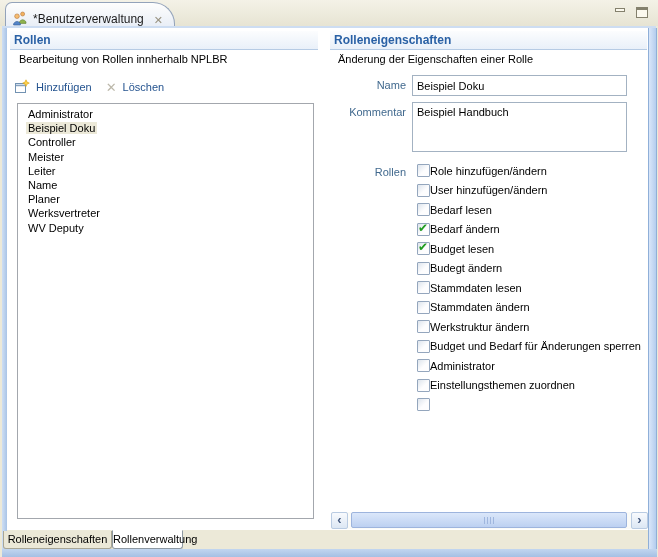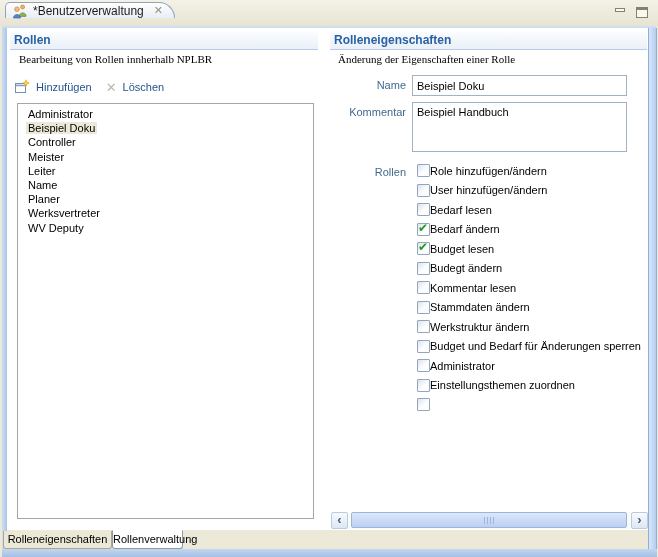--- a/index.html
+++ b/index.html
@@ -10,45 +10,45 @@
   *{box-sizing:border-box;}
   html,body{margin:0;padding:0;}
   body{
     width:658px;height:557px;position:relative;overflow:hidden;
     background:var(--window-bg);
     font-family:"Liberation Sans","DejaVu Sans",sans-serif;font-size:11px;color:#000;
   }
   
   .tabbar{position:absolute;left:0;top:0;width:658px;height:26px;
     background:linear-gradient(180deg,#f4f2e7,#e7e4d3);}
-  .etab{position:absolute;left:5px;top:2px;width:170px;height:16px;
+  .etab{position:absolute;left:5px;top:2px;width:170px;height:24px;
     background:linear-gradient(180deg,#fefefd,#e9eef6);
     border:1px solid #93a3ba;border-bottom:none;border-radius:7px 22px 0 0;
-    display:flex;align-items:center;padding:0 10px 0 6px;gap:5px;z-index:2;}
+    display:flex;align-items:flex-end;padding:0 10px 0 6px;gap:5px;z-index:2;}
   .etab-title{font-size:12px;color:#1a1a1a;white-space:nowrap;}
   .tab-close{margin-left:5px;color:#97917f;font-weight:bold;font-size:11px;line-height:11px;}
   .winbtns{position:absolute;right:10px;top:7px;display:flex;gap:11px;align-items:flex-start;z-index:2;}
   .minimize-glyph{width:10px;height:4px;border:1px solid #84816d;background:#fbf9ee;margin-top:1px;}
   .maximize-glyph{width:12px;height:11px;border:1px solid #84816d;background:#fbf9ee;position:relative;}
   .maximize-glyph::before{content:"";position:absolute;left:0;top:0;right:0;height:2px;background:#84816d;}
   
   .frame-top{position:absolute;left:2px;top:26px;width:654px;height:2px;background:#cdddf2;}
   .frame-left{position:absolute;left:2px;top:28px;width:5px;height:521px;
     background:linear-gradient(90deg,#cfdff4,#a9c4e6);}
   .frame-bottom{position:absolute;left:2px;top:549px;width:655px;height:8px;
     background:linear-gradient(180deg,#c2d6f0,#a5c0e4);}
   .content{position:absolute;left:7px;top:28px;width:641px;height:502px;background:#fff;}
   
   .section-header{position:absolute;height:19px;display:flex;align-items:center;padding-left:4px;
     background:linear-gradient(180deg,#fcfdfe,#e9f0f9);
     border-bottom:1px solid var(--header-underline);
     color:var(--header-text);font-weight:bold;font-size:12px;}
   .hdr-left{left:10px;top:31px;width:308px;}
   .hdr-right{left:330px;top:31px;width:317px;}
-  .subtitle{position:absolute;color:#000;font-size:11px;white-space:nowrap;font-family:Liberation Serif, serif;}
+  .subtitle{position:absolute;color:#000;font-size:11px;white-space:nowrap;}
   .sub-left{left:19px;top:53px;}
   .sub-right{left:338px;top:53px;}
   
   .toolbar{position:absolute;left:14px;top:78px;height:18px;display:flex;align-items:center;gap:6px;}
   .hlink{color:var(--hyperlink);cursor:pointer;white-space:nowrap;}
   .del-x{color:#bcb8aa;font-weight:bold;font-size:13px;line-height:13px;text-shadow:1px 1px 0 #fff;margin-left:8px;}
   .icon16{width:16px;height:16px;display:inline-block;}
   
   .roles-list{position:absolute;left:17px;top:103px;width:297px;height:416px;
     background:#fff;border:1px solid #a3a7ad;padding:3px 0;overflow:hidden;}
@@ -183,21 +183,21 @@
   <div class="perm-row">
     <span class="checkbox checked"></span>
     <span class="perm-label">Budget lesen</span>
   </div>
   <div class="perm-row">
     <span class="checkbox"></span>
     <span class="perm-label">Budegt ändern</span>
   </div>
   <div class="perm-row">
     <span class="checkbox"></span>
-    <span class="perm-label">Kommentar lesen</span>
+    <span class="perm-label">Stammdaten lesen</span>
   </div>
   <div class="perm-row">
     <span class="checkbox"></span>
     <span class="perm-label">Stammdaten ändern</span>
   </div>
   <div class="perm-row">
     <span class="checkbox"></span>
     <span class="perm-label">Werkstruktur ändern</span>
   </div>
   <div class="perm-row">

